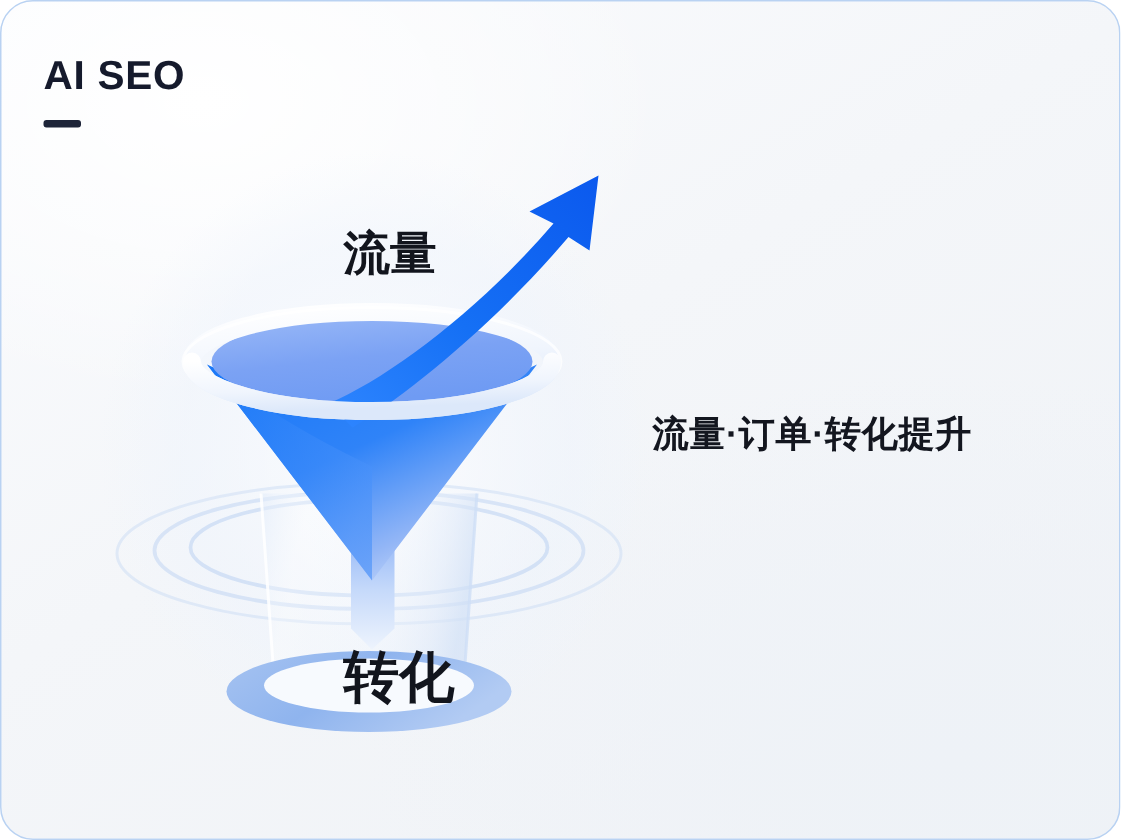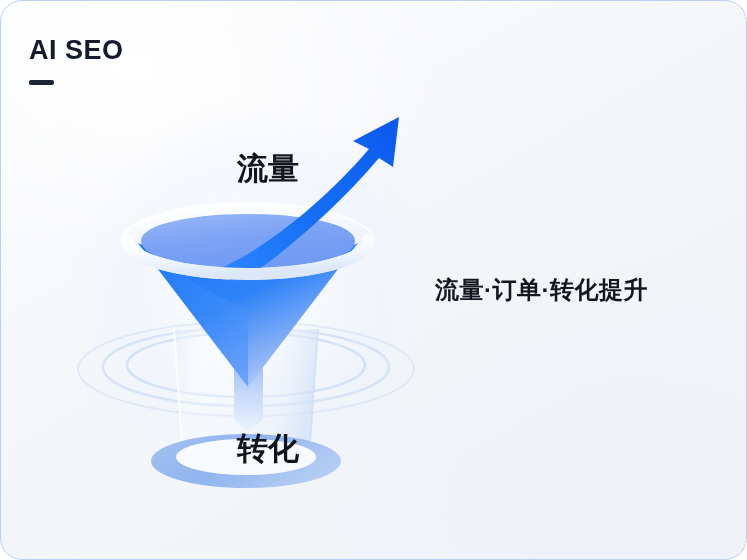--- a/index.html
+++ b/index.html
@@ -72,31 +72,30 @@
   .stage svg { display: block; overflow: visible; }
 
   
   .label {
     position: absolute;
     font-weight: bold;
     color: #12151d;
     line-height: 1;
     white-space: nowrap;
     user-select: none;
-    margin-left: 8px;
   }
   .label-traffic {
     left: 226px;
     top: 152px;
     font-size: 31px;
   }
   .label-convert {
     left: 227px;
     top: 432px;
-    font-size: 31px;
+    font-size: 37px;
   }
 </style>
 </head>
 <body>
 
 <div class="slide">
 
   <div class="brand">
     <div class="brand-title">AI SEO</div>
     <div class="brand-rule"></div>

